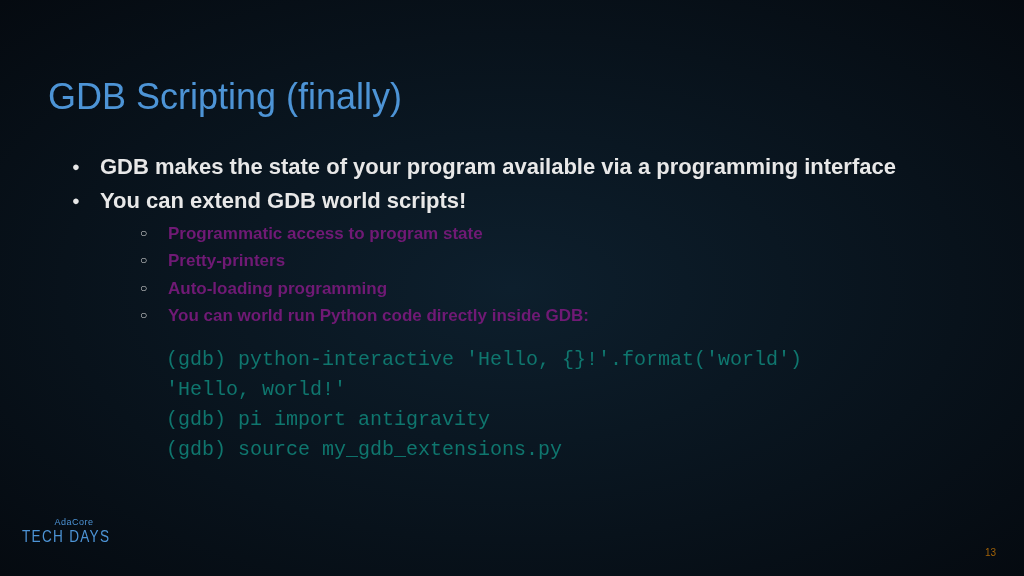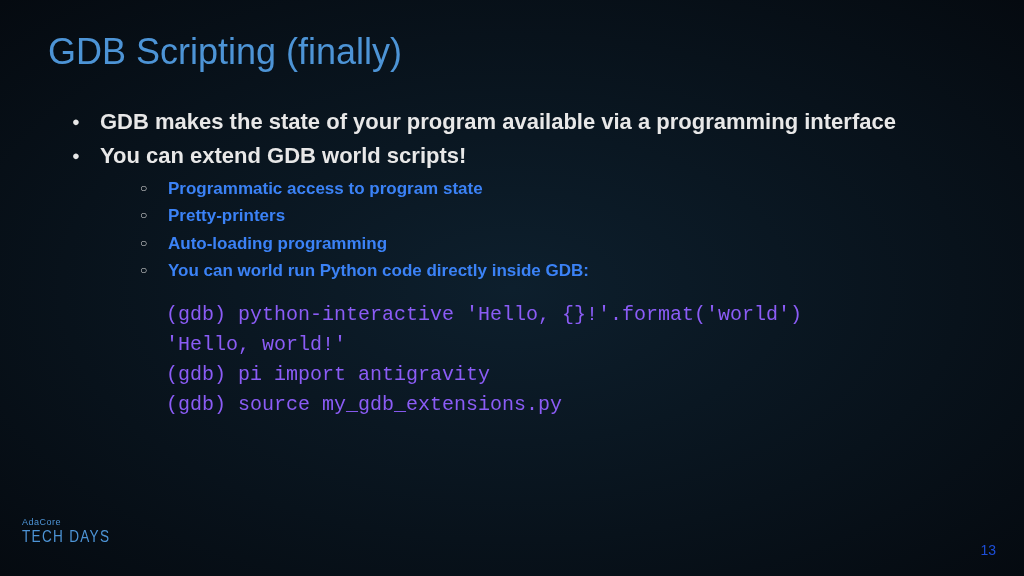--- a/index.html
+++ b/index.html
@@ -10,21 +10,21 @@
     body {
       width: 1024px;
       height: 576px;
       background: radial-gradient(ellipse at center, #0d1f2d 0%, #050a10 100%);
       font-family: Arial, Helvetica, sans-serif;
       color: #e0e0e0;
       position: relative;
       overflow: hidden;
     }
     .slide {
-      padding: 31px 48px 20px 48px;
+      padding: 76px 48px 20px 48px;
       width: 100%;
       height: 100%;
       position: relative;
       border-radius: 24px;
     }
     .title {
       color: #4d94d6;
       font-size: 36px;
       font-weight: 400;
       margin-bottom: 32px;
@@ -53,65 +53,66 @@
     ul.sub-list {
       list-style: none;
       padding-left: 40px;
       margin-top: 2px;
     }
     ul.sub-list > li {
       position: relative;
       font-size: 17px;
       line-height: 1.6;
       padding-left: 28px;
-      color: #3b82f6;
+      color: #701a75;
     }
     ul.sub-list > li::before {
       content: "○";
       position: absolute;
       left: 0;
       top: 0;
       font-size: 12px;
       line-height: 27px;
       color: #d8d8d8;
     }
     .code-block {
       font-family: "Courier New", Courier, monospace;
       font-size: 20px;
       line-height: 1.5;
-      color: #8b5cf6;
+      color: #0f766e;
       margin-top: 16px;
       margin-left: 118px;
       white-space: pre;
     }
     .logo {
       position: absolute;
       left: 22px;
       bottom: 30px;
       color: #4d94d6;
     }
     .logo-top {
       font-size: 9px;
       letter-spacing: 0.5px;
       margin-bottom: 1px;
+      text-align: center;
     }
     .logo-bottom {
       font-size: 16px;
       font-weight: 300;
       letter-spacing: 1.5px;
       font-family: "Arial Narrow", Arial, sans-serif;
       transform: scaleX(0.85);
       transform-origin: left;
     }
     .page-number {
       position: absolute;
       right: 28px;
       bottom: 18px;
-      color: #1d4ed8;
-      font-size: 14px;
+      color: #a16207;
+      font-size: 10px;
     }
   </style>
 </head>
 <body>
 
 <div class="slide">
   <h1 class="title">GDB Scripting (finally)</h1>
 
   <ul class="main-list">
     <li>GDB makes the state of your program available via a programming interface</li>

